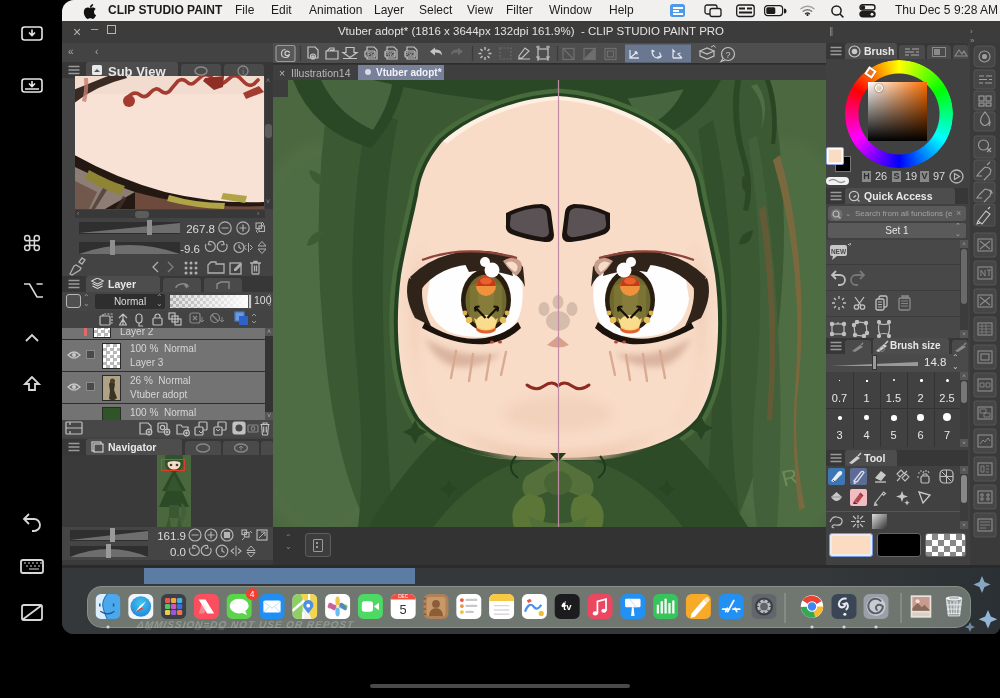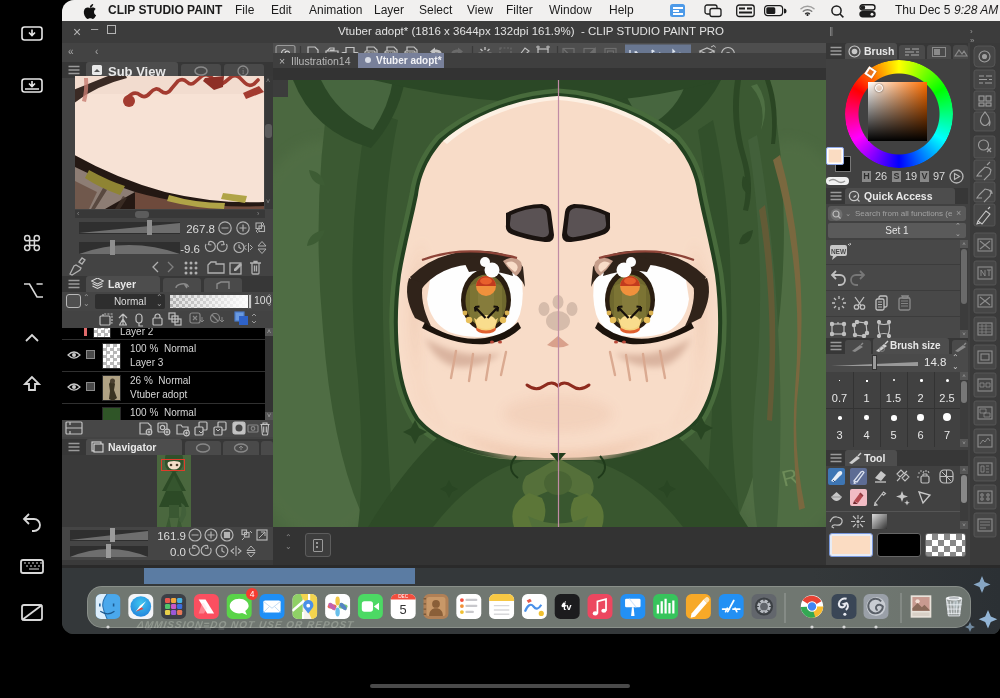--- a/index.html
+++ b/index.html
@@ -77,21 +77,21 @@
         </svg>
       <svg class="a" style="left:797px;top:3.5px" width="17" height="14" viewBox="0 0 17 14">
         <g fill="none" stroke="#1c1c1c" stroke-width="1.4">
         <rect x="1" y="0.8" width="15" height="5.2" rx="2.6"></rect>
             <circle cx="4" cy="3.4" r="1.5" fill="#1c1c1c"></circle>
         <rect x="1" y="7.6" width="15" height="5.2" rx="2.6" fill="#1c1c1c"></rect>
             <circle cx="13" cy="10.2" r="1.5" fill="#f1f0ef" stroke="none"></circle>
           </g>
       </svg>
       <div class="mi" style="left:833px;">Thu Dec 5</div>
-      <div class="mi" style="left:892px;font-style:italic;">9:28 AM</div>
+      <div class="mi" style="left:892px;">9:28 AM</div>
     </div>
     <div id="win">
       <div id="titlebar">
         <div class="a" style="left:11px;top:3px;font-size:14px;color:#b4b4b4;">×</div>
         <div class="a" style="left:29px;top:0px;font-size:13px;color:#b4b4b4;">–</div>
         <div class="a" style="left:45px;top:3.5px;width:9px;height:9px;border:1.4px solid #b4b4b4;"></div>
         <div class="a" style="left:0;top:4px;width:938px;text-align:center;font-size:11.5px;font-weight:normal;color:#e2e2e2;">Vtuber adopt* (1816 x 3644px 132dpi 161.9%)&nbsp; - CLIP STUDIO PAINT PRO</div>
       </div>
       <div id="lp">
 
@@ -273,21 +273,21 @@
                 <path d="M12 4v5M10 7l2 2 2-2" stroke-width="1"></path>
               </g>
             <g transform="translate(173,1)">
                 <rect x="0" y="0" width="9" height="9" fill="#6a9ae0" stroke="#4a7ac8"></rect>
                 <rect x="4" y="4" width="9" height="9" fill="#2e62c8" stroke="none"></rect>
               </g>
             <path d="M190 5l2-2 2 2M190 10l2 2 2-2" stroke="#999" stroke-width="1"></path>
           </g>
         </svg>
 
-        <div class="a" style="left:0;top:285px;width:211px;height:92px;background:#000000;color:#d6d6d6;font-size:10px;">
+        <div class="a" style="left:0;top:285px;width:211px;height:92px;background:#737373;color:#d6d6d6;font-size:10px;">
           <div class="a" style="left:0;top:0;width:211px;height:11px;overflow:hidden;">
             <div class="a" style="left:22px;top:-4px;width:3px;height:12px;background:#e06a6a;"></div>
             <div class="a" style="left:31px;top:-10px;width:18px;height:20px;background:repeating-conic-gradient(#b8b8b8 0% 25%, #fff 0% 50%) 0 0/7px 7px;border:1px solid #2a2a2a;"></div>
             <div class="a" style="left:58px;top:-2px;">Layer 2</div>
           </div>
           <div class="a" style="left:0;top:11px;width:211px;height:32px;border-top:1px solid #303030;">
             <svg class="a" style="left:5px;top:10px" width="14" height="10">
                 <path d="M1 5 Q7 -1 13 5 Q7 11 1 5 Z" fill="none" stroke="#c8c8c8" stroke-width="1.2"></path>
                 <circle cx="7" cy="5" r="2" fill="#c8c8c8"></circle>
               </svg>
@@ -507,21 +507,21 @@
                   <path d="M438 4l3-1.5M441 2.5l1.5 2" stroke-width="1"></path>
                 </g>
               <g stroke="#c0c0c0">
                   <circle cx="455" cy="11" r="6.5"></circle>
                   <text x="455" y="14.5" font-size="9" fill="#c0c0c0" stroke="none" text-anchor="middle" font-family="Liberation Sans">?</text>
                   <path d="M450 15.5l-2 3 4-1.5" fill="#4e4e4e"></path>
                 </g>
             </g>
           </svg>
         </div>
-        <div class="a" id="tabbar" style="left:0;top:10px;width:555px;height:15px;background:#3f3f3f;">
+        <div class="a" id="tabbar" style="left:0;top:22px;width:555px;height:15px;background:#3f3f3f;">
           <div class="a" style="left:6px;top:2px;color:#b9b9b9;font-size:10.5px;">×&nbsp; Illustration14</div>
           <div class="a" style="left:85px;top:0;width:86px;height:15px;background:#78809a;color:#f2f2f6;font-size:10px;font-weight:bold;white-space:nowrap;">
             <span class="a" style="left:7px;top:2.5px;width:6px;height:6px;background:#d8dce6;border-radius:50%;top:4px;"></span>
             <span class="a" style="left:18px;top:1.5px;">Vtuber adopt*</span>
           </div>
         </div>
         <svg class="a" style="left:0;top:37px" width="555" height="447" viewBox="0 0 555 447" id="canvasart">
           <defs>
           <filter id="b3" x="-30%" y="-30%" width="160%" height="160%">
                 <feGaussianBlur stdDeviation="3"></feGaussianBlur>

